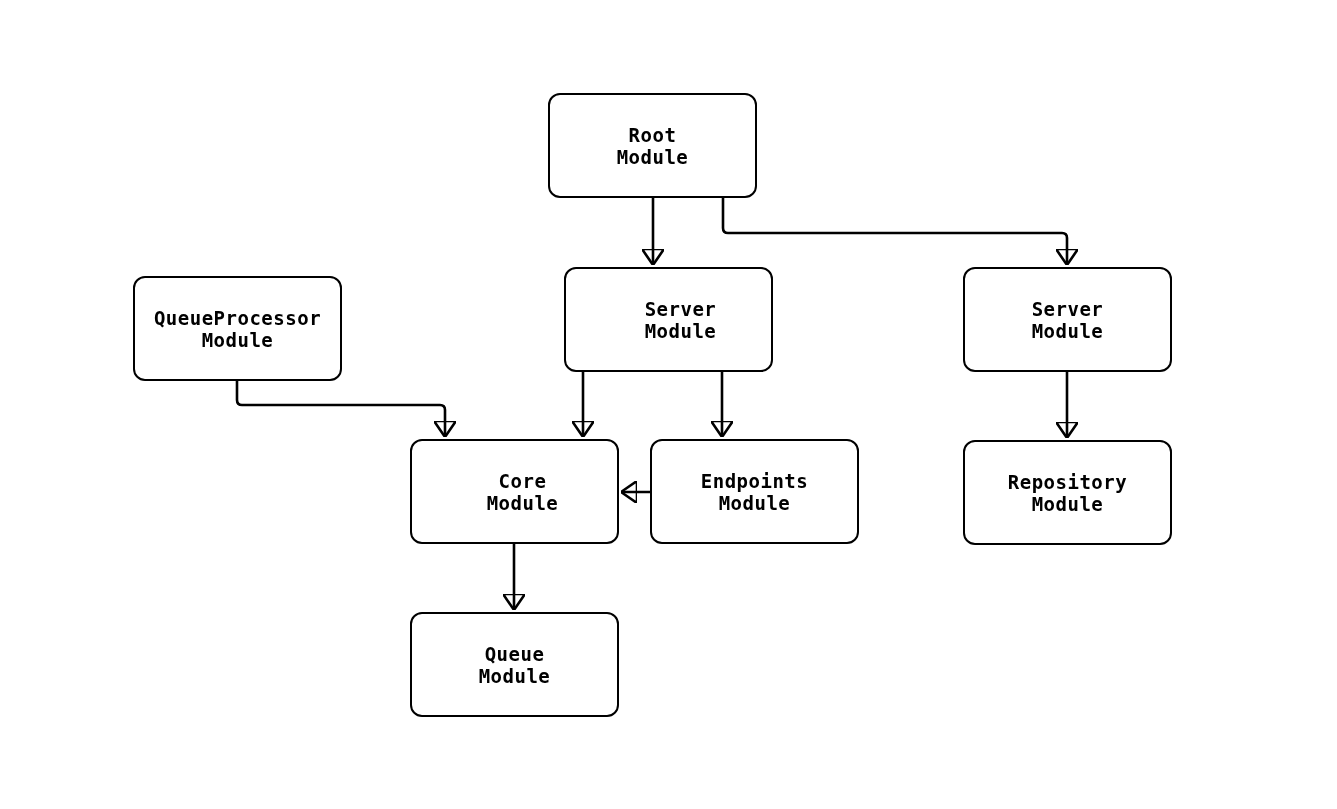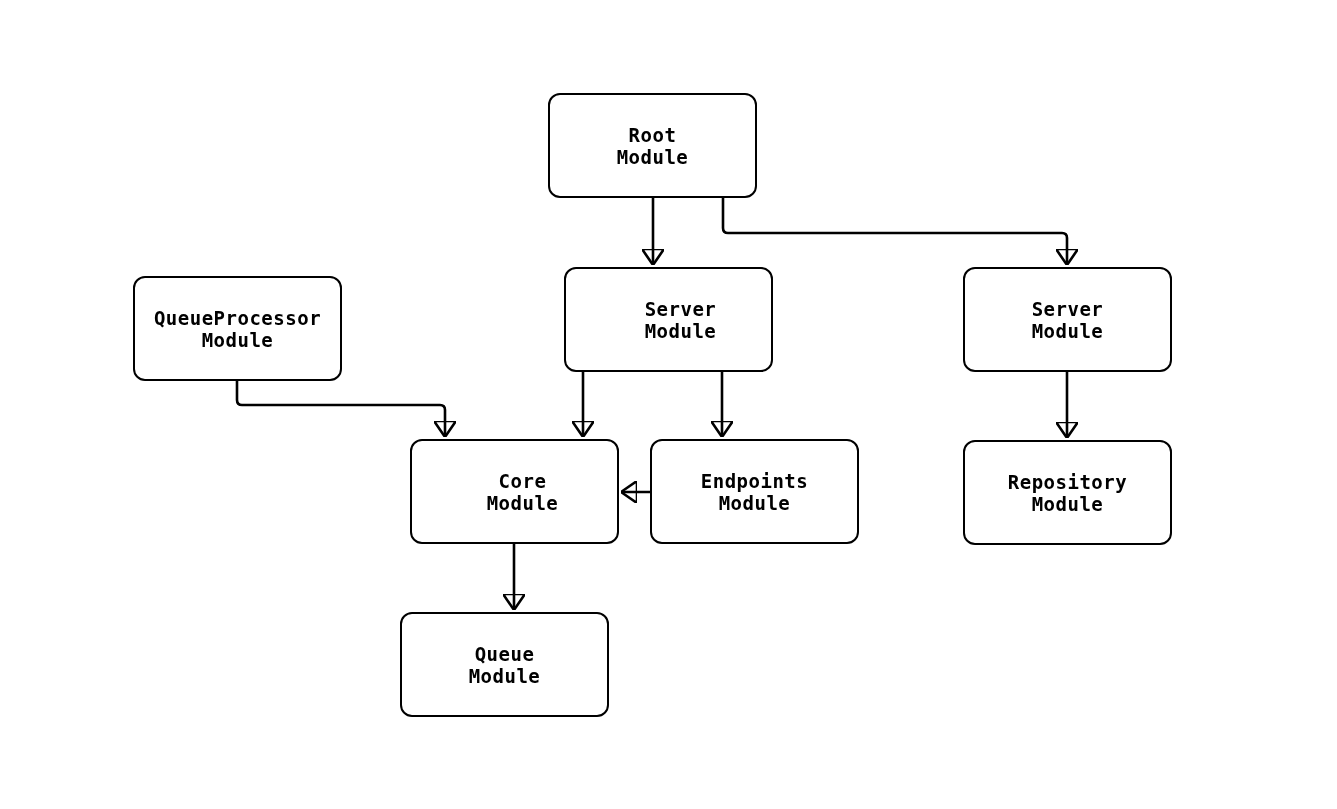--- a/index.html
+++ b/index.html
@@ -105,18 +105,18 @@
   <div class="node" style="left:650px; top:439px;text-align:right;">
     <span>Endpoints</span>
     <span>Module</span>
   </div>
 
   <div class="node" style="left:963px; top:440px;text-align:center;">
     <span>Repository</span>
     <span>Module</span>
   </div>
 
-  <div class="node" style="left:400px; top:612px;">
+  <div class="node" style="left:410px; top:612px;">
     <span>Queue</span>
     <span>Module</span>
   </div>
 
 </div>
 
 </body></html>

